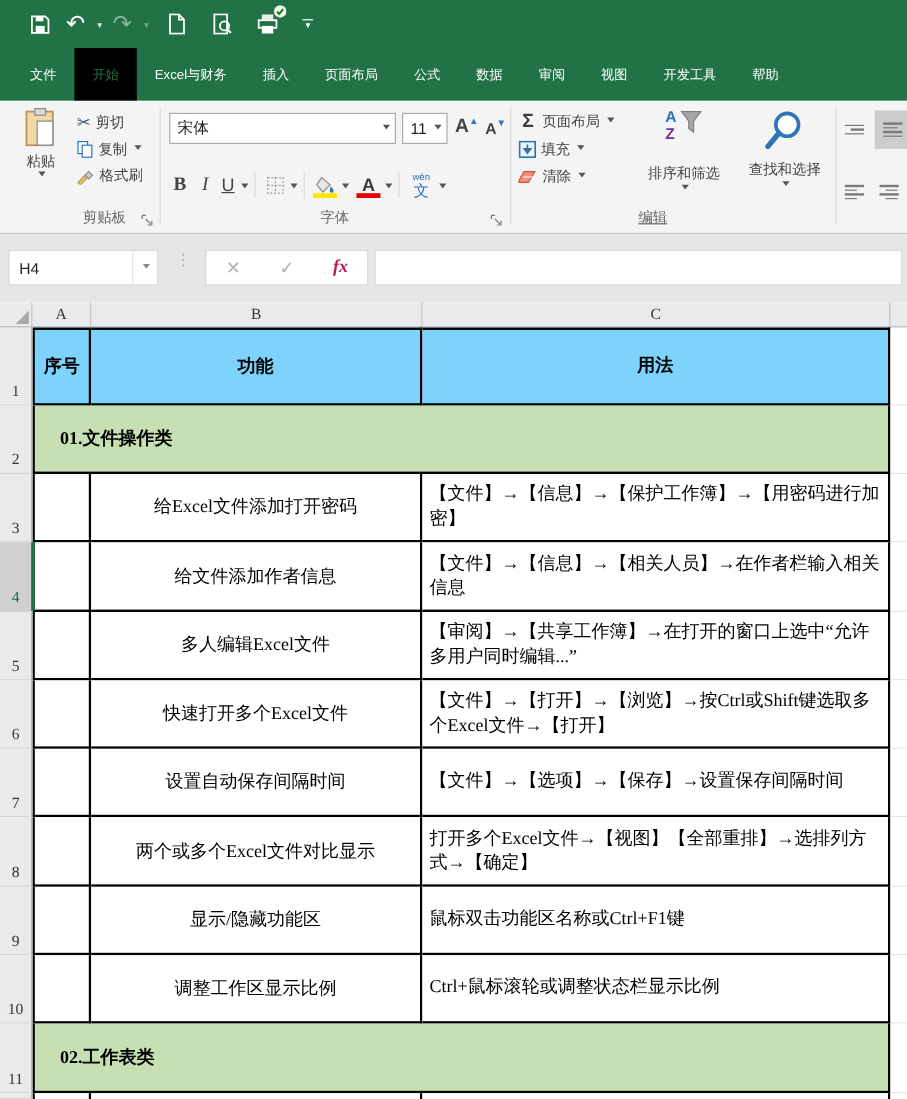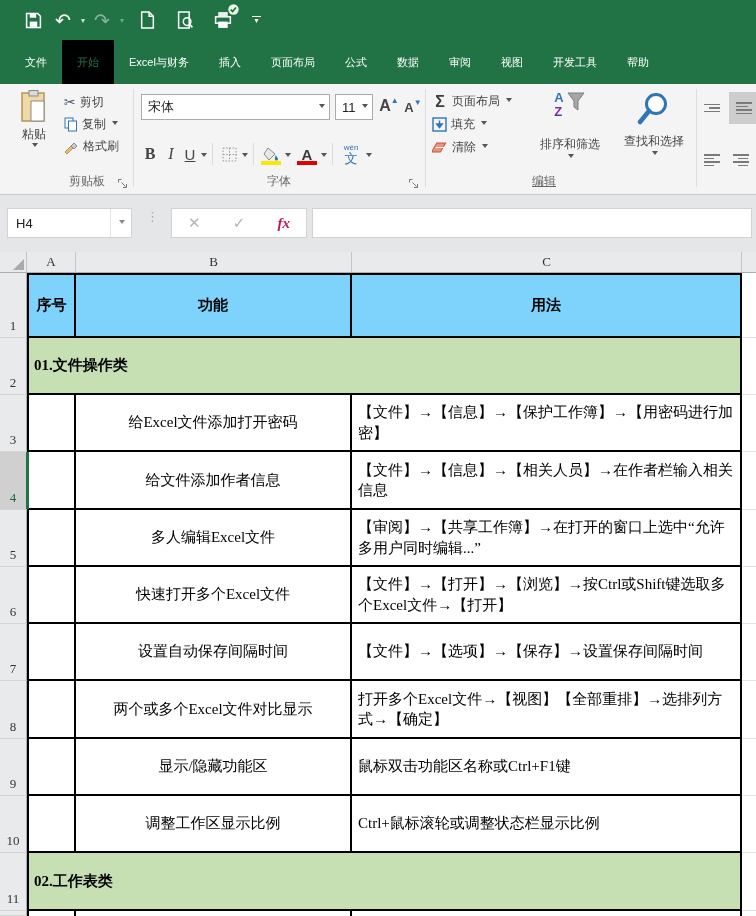--- a/index.html
+++ b/index.html
@@ -63,21 +63,21 @@
             box-sizing:border-box;display:flex;align-items:flex-end;justify-content:center;
             font-size:13px;color:#333;padding-bottom:3px;position:relative;}
   .c-rowhdr.sel{background:#d0d0d0;color:#1d6a40;}
   .c-rowhdr.sel::after{content:"";position:absolute;top:0;bottom:0;right:-3px;width:3px;background:#217346;z-index:3;}
   .cell{box-sizing:border-box;border-right:2px solid #000;border-bottom:2px solid #000;
         display:flex;align-items:center;font-size:15px;color:#000;background:#fff;overflow:hidden;}
   .c-a{width:49px;border-left:2px solid #000;justify-content:center;}
   .c-b{width:276px;justify-content:center;text-align:center;}
   .c-c{width:390px;justify-content:flex-start;padding:2px 4px 2px 6px;line-height:1.35;text-align:left;word-break:break-all;}
   .c-section{width:715px;border-left:2px solid #000;background:#c6e0b4;font-weight:bold;
-             padding-left:5px;justify-content:flex-start;}
+             padding-left:21px;justify-content:flex-start;}
   .c-sliver{width:14px;border-bottom:1px solid #e3e3e3;box-sizing:border-box;background:#fff;}
   .grid-row.head .cell{border-top:2px solid #000;background:#7dd3fc;font-weight:bold;}
   .grid-row.head .c-c{justify-content:center;padding:0;}
   .grid-row.head .c-sliver{background:#fff;}
   svg{display:block;}
 </style>
 </head>
 <body>
 
 <div id="app">

